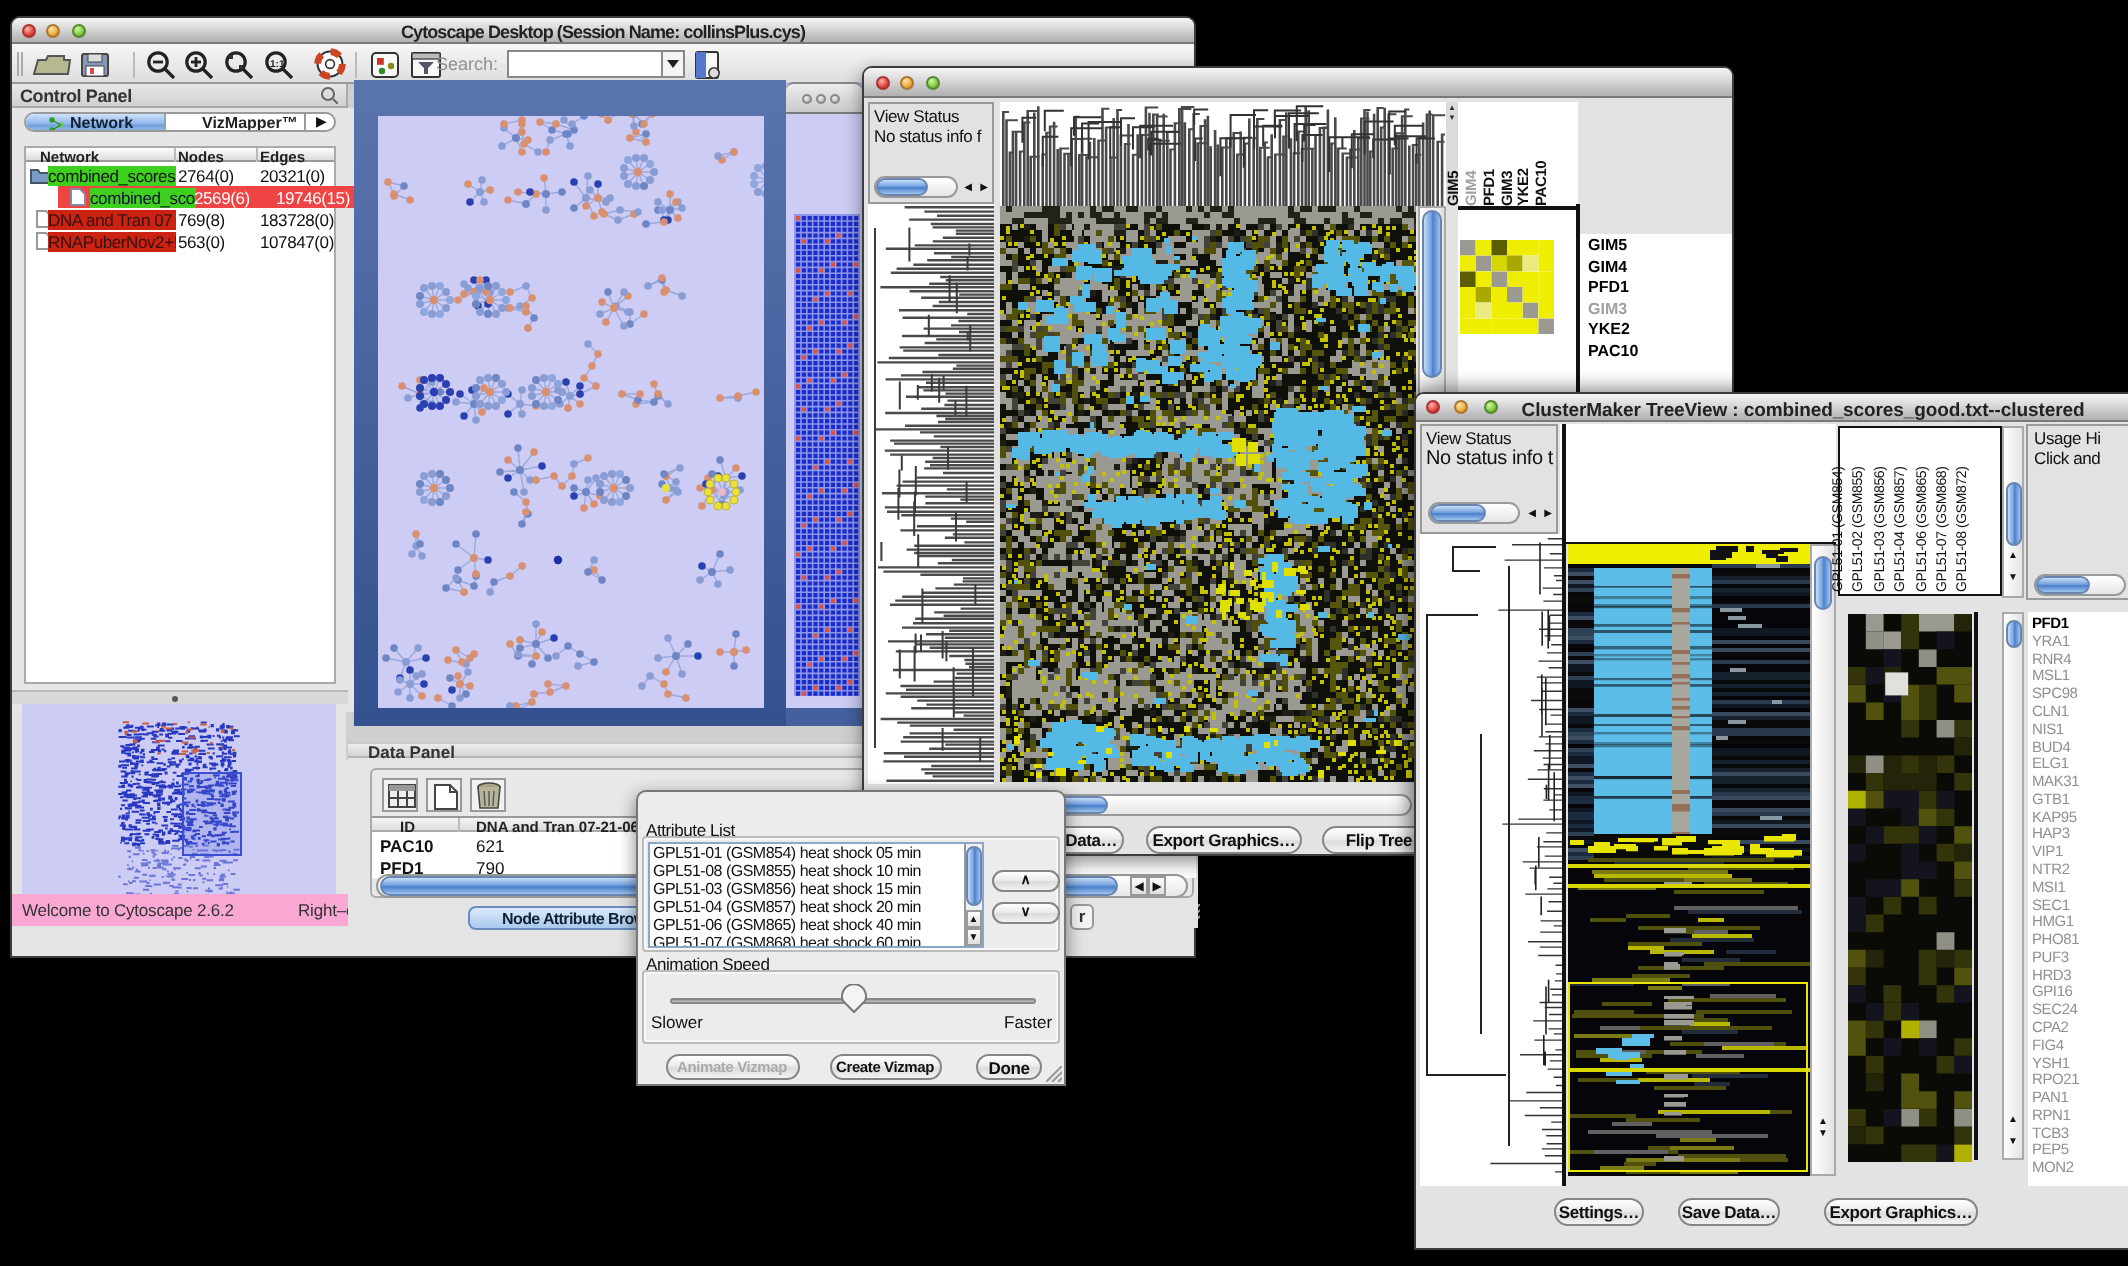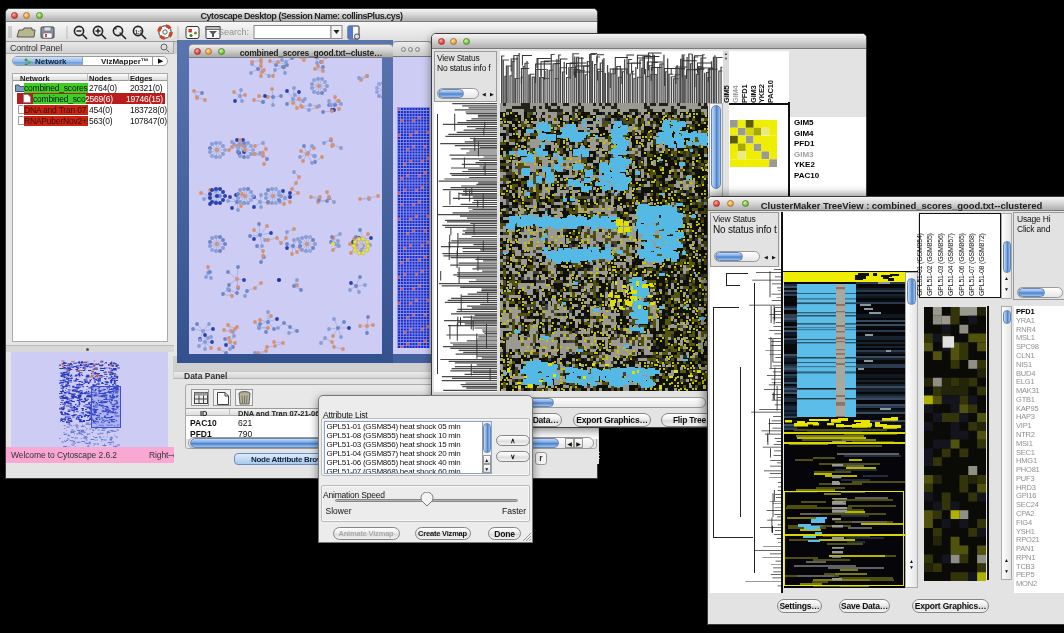--- a/index.html
+++ b/index.html
@@ -81,21 +81,21 @@
 
       <rect x="342" y="4" width="11" height="13" rx="1" fill="#f8f8f8" stroke="#333"></rect>
       <rect x="342" y="4" width="5" height="13" fill="#5577cc"></rect>
       <circle cx="351" cy="14.5" r="2.6" fill="#ddd" stroke="#333" stroke-width="0.8"></circle>
     </svg>
   </div>
 
   <div class="abs" style="left:167px;top:33px;width:426px;height:338px;background:#cfcfcf"></div>
 
   <div class="abs" style="left:0;top:33px;width:168px;height:12px;background:linear-gradient(#e8e8e8,#d0d0d0);border-bottom:1px solid #aaa;border-right:1px solid #aaa">
-    <span style="position:absolute;left:4px;top:1px;font-size:9px;font-weight:normal;color:#333;letter-spacing:-0.2px">Control Panel</span>
+    <span style="position:absolute;left:4px;top:1px;font-size:9px;font-weight:bold;color:#333;letter-spacing:-0.2px">Control Panel</span>
     <svg width="9" height="9" style="position:absolute;right:4px;top:1px" xmlns="http://www.w3.org/2000/svg">
         <circle cx="4" cy="4" r="3" fill="none" stroke="#666"></circle>
         <line x1="6.5" y1="6.5" x2="9" y2="9" stroke="#666"></line>
       </svg>
   </div>
 
   <div class="abs" style="left:0;top:45px;width:192px;height:302px;background:#e6e6e6;border-right:1px solid #b91c1c">
 
     <div class="abs" style="left:6px;top:2px;width:156px;height:10px;border:1px solid #9a9a9a;border-radius:5px;background:#fff;overflow:hidden">
       <div class="abs" style="left:0;top:0;width:70px;height:10px;background:linear-gradient(#cfe2fa,#8fb5ea 50%,#6f9ede 55%,#a8c8f2);border-right:1px solid #8aa">
@@ -123,34 +123,34 @@
       </div>
 
       <div class="abs small" style="left:0;top:8px;width:100%;height:11px">
         <svg width="11" height="9" style="position:absolute;left:1.5px;top:1px" xmlns="http://www.w3.org/2000/svg">
             <path d="M0.5 2 L4 2 L5 3.5 L10.5 3.5 L10.5 8.5 L0.5 8.5 Z" fill="#7a9ac8" stroke="#456"></path>
           </svg>
         <span style="position:absolute;left:11px;top:1px;background:#3ed01e;width:64px;height:10px;overflow:hidden">combined_scores</span>
         <span style="position:absolute;left:76px;top:1px">2764(0)</span>
         <span style="position:absolute;left:117px;top:1px">20321(0)</span>
       </div>
-      <div class="abs small" style="left:4px;top:19px;width:148px;height:11px;background:#b91c1c;color:#fff">
+      <div class="abs small" style="left:16px;top:19px;width:148px;height:11px;background:#ef4444;color:#fff">
         <svg width="8" height="9" style="position:absolute;left:6px;top:1px" xmlns="http://www.w3.org/2000/svg">
             <path d="M0.5 0.5 L5 0.5 L7.5 3 L7.5 8.5 L0.5 8.5 Z" fill="#fff" stroke="#889"></path>
           </svg>
         <span style="position:absolute;left:16px;top:1px;background:#3ed01e;color:#113;width:53px;height:10px;overflow:hidden">combined_sco</span>
         <span style="position:absolute;left:68px;top:1px">2569(6)</span>
         <span style="position:absolute;left:109px;top:1px">19746(15)</span>
       </div>
       <div class="abs small" style="left:0;top:30px;width:100%;height:11px">
         <svg width="8" height="9" style="position:absolute;left:5px;top:1px" xmlns="http://www.w3.org/2000/svg">
             <path d="M0.5 0.5 L5 0.5 L7.5 3 L7.5 8.5 L0.5 8.5 Z" fill="#fff" stroke="#999"></path>
           </svg>
         <span style="position:absolute;left:11px;top:1px;background:#cc2211;color:#311;width:64px;height:10px;overflow:hidden">DNA and Tran 07</span>
-        <span style="position:absolute;left:76px;top:1px">454(0)</span>
+        <span style="position:absolute;left:76px;top:1px">769(8)</span>
         <span style="position:absolute;left:117px;top:1px">183728(0)</span>
       </div>
       <div class="abs small" style="left:0;top:41px;width:100%;height:11px">
         <svg width="8" height="9" style="position:absolute;left:5px;top:1px" xmlns="http://www.w3.org/2000/svg">
             <path d="M0.5 0.5 L5 0.5 L7.5 3 L7.5 8.5 L0.5 8.5 Z" fill="#fff" stroke="#999"></path>
           </svg>
         <span style="position:absolute;left:11px;top:1px;background:#cc2211;color:#311;width:64px;height:10px;overflow:hidden">RNAPuberNov2+!</span>
         <span style="position:absolute;left:76px;top:1px">563(0)</span>
         <span style="position:absolute;left:117px;top:1px">107847(0)</span>
       </div>
@@ -231,26 +231,20 @@
       <div class="sbarr" style="left:379px;top:53px;width:9px;height:10px;font-size:6px;line-height:10px">◀</div>
       <div class="sbarr" style="left:388px;top:53px;width:9px;height:10px;font-size:6px;line-height:10px">▶</div>
     </div>
 
     <div class="abs" style="left:60px;top:82px;width:110px;height:12px;background:linear-gradient(#dcebfc,#aac9ee);border:1px solid #6a8cc0;border-radius:4px;font-size:8px;font-weight:bold;color:#123;text-align:center;letter-spacing:-0.3px;line-height:11px">Node Attribute Brows</div>
     <div class="abs" style="left:361px;top:81px;width:12px;height:13px;background:#f4f4f4;border:1px solid #999;border-radius:3px;font-size:8.5px;font-weight:bold;color:#333;text-align:center">r</div>
   </div>
 </div>
 
 <div class="abs" style="left:177px;top:40px;width:216px;height:323px;background:linear-gradient(#5a74ae,#33518e)">
-  <div class="tbar" style="left:12px;right:0;top:4px;height:14px;border-top:1px solid #999;background:linear-gradient(#ededed,#d2d2d2 45%,#b2b2b2 85%,#aaa)">
-    <span class="tl tlr" style="left:4.5px;top:3px"></span>
-    <span class="tl tlo" style="left:16px;top:3px"></span>
-    <span class="tl tlg" style="left:28.5px;top:3px"></span>
-    <div class="ttl" style="top:3px;left:42px;width:160px;font-size:8.5px;letter-spacing:-0.2px">combined_scores_good.txt--cluste…</div>
-  </div>
   <div class="abs" style="left:12px;top:18px;width:193px;height:296px;background:#ccccf4;overflow:hidden">
     <svg width="193" height="297" style="position:absolute;left:0;top:0;" xmlns="http://www.w3.org/2000/svg">
         <path d="M69 11L75 12M69 11L72 18M69 11L62 15M69 11L63 6M69 11L72 4M134 9L126 11M126 11L134 13M134 13L129 8M132 4L137 -1M137 -1L133 4M133 4L128 -1M128 -1L128 5M128 5L127 -1M95 9L87 7M87 7L81 3M81 3L89 4M89 4L98 7M98 7L93 2M63 4L72 2M72 2L72 8M72 8L73 14M73 14L80 18M115 2L121 -2M121 -2L112 -1M112 -1L103 -0M103 -0L97 4M178 18L172 22M172 22L178 18M178 18L170 20M84 18L86 12M86 12L94 9M94 9L96 15M146 47L152 46M146 47L150 51M146 47L145 52M146 47L143 52M146 47L140 47M146 47L140 43M146 47L146 39M146 47L150 43M74 44L65 42M65 42L74 44M74 44L79 39M79 39L70 38M134 54L143 53M143 53L142 47M142 47L149 43M51 38L56 37M51 38L53 43M51 38L46 43M51 38L45 34M51 38L52 32M84 39L92 38M84 39L84 47M84 39L76 38M84 39L83 31M16 42L8 39M8 39L5 33M5 33L13 35M13 35L8 40M110 41L116 41M110 41L112 48M110 41L104 45M110 41L106 37M110 41L110 34M128 49L120 52M120 52L113 49M113 49L121 47M121 47L130 48M104 41L114 43M104 41L108 50M104 41L98 46M104 41L98 33M104 41L105 30M50 87L56 88M50 87L55 94M50 87L50 95M50 87L43 89M50 87L45 86M50 87L48 82M50 87L54 82M66 88L74 85M74 85L77 91M77 91L71 95M143 88L142 82M142 82L135 85M135 85L142 81M142 81L144 87M144 87L152 90M125 90L119 95M119 95L126 98M126 98L126 104M126 104L133 99M48 88L54 88M48 88L49 94M48 88L40 92M48 88L43 84M48 88L51 82M65 96L74 98M74 98L66 96M66 96L74 95M74 95L78 101M78 101L75 106M118 96L125 98M118 96L123 105M118 96L114 103M118 96L111 99M118 96L112 93M118 96L115 88M118 96L123 88M138 134L140 140M140 140L145 144M145 144L140 139M21 139L31 138M21 139L27 144M21 139L21 146M21 139L15 141M21 139L12 135M21 139L21 132M21 139L27 133M71 144L79 145M71 144L72 149M71 144L65 149M71 144L65 139M71 144L72 137M48 144L55 145M48 144L52 148M48 144L49 152M48 144L43 150M48 144L39 143M48 144L41 139M48 144L47 137M48 144L53 136M101 139L109 135M109 135L103 131M103 131L107 125M107 125L110 119M110 119L105 114M96 140L101 139M96 140L101 144M96 140L95 146M96 140L91 144M96 140L90 137M96 140L94 133M96 140L101 135M180 141L171 141M171 141L180 140M180 140L189 138M129 144L138 143M138 143L130 142M130 142L122 139M122 139L131 139M167 187L174 188M167 187L172 194M167 187L162 195M167 187L161 186M167 187L165 181M167 187L170 180M104 188L111 190M104 188L108 194M104 188L103 196M104 188L98 190M104 188L98 186M104 188L105 182M104 188L109 181M174 181L182 180M174 181L181 187M174 181L173 190M174 181L164 184M174 181L167 179M174 181L171 172M174 181L179 176M142 184L149 187M149 187L144 192M144 192L150 188M68 188L74 193M74 193L75 199M75 199L72 204M72 204L74 198M144 180L146 186M146 186L144 180M144 180L151 176M151 176L143 179M143 179L149 183M71 177L82 175M71 177L76 182M71 177L73 188M71 177L65 181M71 177L61 178M71 177L65 172M71 177L70 166M71 177L78 168M79 182L88 180M88 180L92 185M92 185L97 180M97 180L98 174M98 174L105 171M108 227L112 232M112 232L105 228M105 228L108 222M167 228L176 227M167 228L170 234M167 228L161 232M167 228L162 225M167 228L171 219M22 220L19 215M19 215L19 209M19 209L21 214M21 214L17 219M48 221L55 222M48 221L49 230M48 221L40 227M48 221L39 214M48 221L49 209M72 225L66 230M66 230L58 233M58 233L56 238M49 229L48 235M48 235L40 232M40 232L43 238M43 238L34 236M34 236L39 231M35 272L44 274M44 274L48 269M48 269L42 273M42 273L39 267M39 267L46 271M149 270L160 270M149 270L152 279M149 270L144 278M149 270L140 271M149 270L145 261M149 270L155 264M14 273L24 271M14 273L19 280M14 273L11 281M14 273L4 271M14 273L8 266M14 273L20 266M100 275L108 273M108 273L101 269M101 269L95 265M95 265L89 270M178 268L184 267M178 268L178 275M178 268L171 268M178 268L179 259M66 264L70 270M70 270L79 270M79 270L70 269M79 264L88 261M79 264L85 271M79 264L77 274M79 264L71 266M79 264L71 262M79 264L79 254M79 264L82 258M154 291L145 289M145 289L143 284M143 284L136 280M136 280L132 285M41 284L46 285M41 284L44 289M41 284L41 291M41 284L37 287M41 284L36 281M41 284L40 280M41 284L45 278M70 297L77 293M77 293L69 295M69 295L63 300M63 300L72 300M72 300L66 295M78 289L86 288M86 288L94 285M94 285L85 284M30 291L37 295M37 295L43 299M43 299L37 303M37 303L33 298M16 284L23 284M16 284L22 290M16 284L16 291M16 284L10 288M16 284L11 282M16 284L16 277M16 284L22 279M28 92L36 92M28 92L34 96M28 92L31 99M28 92L27 99M28 92L23 98M28 92L21 94M28 92L21 90M28 92L23 86M28 92L27 85M28 92L31 85M28 92L34 88M56 92L64 92M56 92L62 96M56 92L59 99M56 92L55 99M56 92L51 98M56 92L49 94M56 92L49 90M56 92L51 86M56 92L55 85M56 92L59 85M56 92L62 88M28 138L36 138M28 138L34 142M28 138L31 145M28 138L27 145M28 138L23 144M28 138L21 140M28 138L21 136M28 138L23 132M28 138L27 131M28 138L31 131M28 138L34 134M56 138L64 138M56 138L62 142M56 138L59 145M56 138L55 145M56 138L51 144M56 138L49 140M56 138L49 136M56 138L51 132M56 138L55 131M56 138L59 131M56 138L62 134M84 138L92 138M84 138L90 142M84 138L87 145M84 138L83 145M84 138L79 144M84 138L77 140M84 138L77 136M84 138L79 132M84 138L83 131M84 138L87 131M84 138L90 134M242 138L250 138M242 138L248 142M242 138L245 145M242 138L241 145M242 138L237 144M242 138L235 140M242 138L235 136M242 138L237 132M242 138L241 131M242 138L245 131M242 138L248 134M28 186L36 186M28 186L34 190M28 186L31 193M28 186L27 193M28 186L23 192M28 186L21 188M28 186L21 184M28 186L23 180M28 186L27 179M28 186L31 179M28 186L34 182M118 186L126 186M118 186L124 190M118 186L121 193M118 186L117 193M118 186L113 192M118 186L111 188M118 186L111 184M118 186L113 180M118 186L117 179M118 186L121 179M118 186L124 182M195 32L202 32M195 32L201 36M195 32L198 39M195 32L194 39M195 32L190 38M195 32L188 34M195 32L188 30M195 32L190 26M195 32L194 25M195 32L198 25M195 32L201 28M130 28L138 28M130 28L136 32M130 28L133 35M130 28L129 35M130 28L125 34M130 28L123 30M130 28L123 26M130 28L125 22M130 28L129 21M130 28L133 21M130 28L136 24M172 188L179 188M172 188L178 192M172 188L174 195M172 188L170 195M172 188L166 192M172 188L165 188M172 188L166 184M172 188L170 181M172 188L174 181M172 188L178 184" stroke="#9aaade" stroke-width="0.7" fill="none"></path>
         <circle cx="75" cy="12" r="1.9" fill="#d89070"></circle>
         <circle cx="72" cy="18" r="1.9" fill="#d89070"></circle>
         <circle cx="62" cy="15" r="1.9" fill="#8a9cd4"></circle>
         <circle cx="63" cy="6" r="1.9" fill="#8a9cd4"></circle>
         <circle cx="72" cy="4" r="1.9" fill="#d89070"></circle>
         <circle cx="69" cy="11" r="2.0" fill="#6e86c4"></circle>
         <circle cx="134" cy="9" r="1.9" fill="#6e86c4"></circle>
@@ -1016,21 +1010,21 @@
     <div style="height:9px;padding-left:2px">GPL51-04 (GSM857) heat shock 20 min</div>
     <div style="height:9px;padding-left:2px">GPL51-06 (GSM865) heat shock 40 min</div>
     <div style="height:9px;padding-left:2px">GPL51-07 (GSM868) heat shock 60 min</div>
   </div>
   <div class="abs" style="left:163px;top:25.5px;width:9px;height:51px;background:#f0f0f0;border-left:1px solid #999"></div>
   <div class="sbthumbv" style="left:164px;top:26.5px;width:7.5px;height:30px;border-radius:4px"></div>
   <div class="sbarr" style="left:163.5px;top:59px;width:8.5px;height:9px;font-size:5px;line-height:9px">▲</div>
   <div class="sbarr" style="left:163.5px;top:68px;width:8.5px;height:9px;font-size:5px;line-height:9px">▼</div>
   <div class="btn" style="left:177px;top:38.5px;width:33.5px;height:11px;line-height:10px;border-radius:6px;font-size:7px">∧</div>
   <div class="btn" style="left:177px;top:54.5px;width:33.5px;height:11px;line-height:10px;border-radius:6px;font-size:7px">∨</div>
-  <span class="abs" style="left:4px;top:94px;font-size:8.5px;color:#111;letter-spacing:-0.2px">Animation Speed</span>
+  <span class="abs" style="left:4px;top:81px;font-size:8.5px;color:#111;letter-spacing:-0.2px">Animation Speed</span>
   <div class="grp" style="left:2px;top:89px;width:209px;height:37px"></div>
   <div class="abs" style="left:16px;top:102.5px;width:183px;height:3px;background:linear-gradient(#9a9a9a,#c8c8c8);border-radius:2px;border:0.5px solid #888"></div>
   <svg class="abs" width="14" height="15" style="left:100.5px;top:96px" xmlns="http://www.w3.org/2000/svg">
       <path d="M7 14 L1.5 8.5 A6 6 0 1 1 12.5 8.5 Z" fill="#f4f4f4" stroke="#777"></path>
     </svg>
   <span class="abs" style="left:6.5px;top:110px;font-size:8.5px;color:#111">Slower</span>
   <span class="abs" style="left:183px;top:110px;font-size:8.5px;color:#111">Faster</span>
   <div class="btn" style="left:13.5px;top:131px;width:67px;height:13px;line-height:12px;color:#aaa;font-size:7.5px">Animate Vizmap</div>
   <div class="btn" style="left:95.5px;top:131px;width:56px;height:13px;line-height:12px;font-size:7.5px">Create Vizmap</div>
   <div class="btn" style="left:169px;top:131px;width:33px;height:13px;line-height:12px">Done</div>

